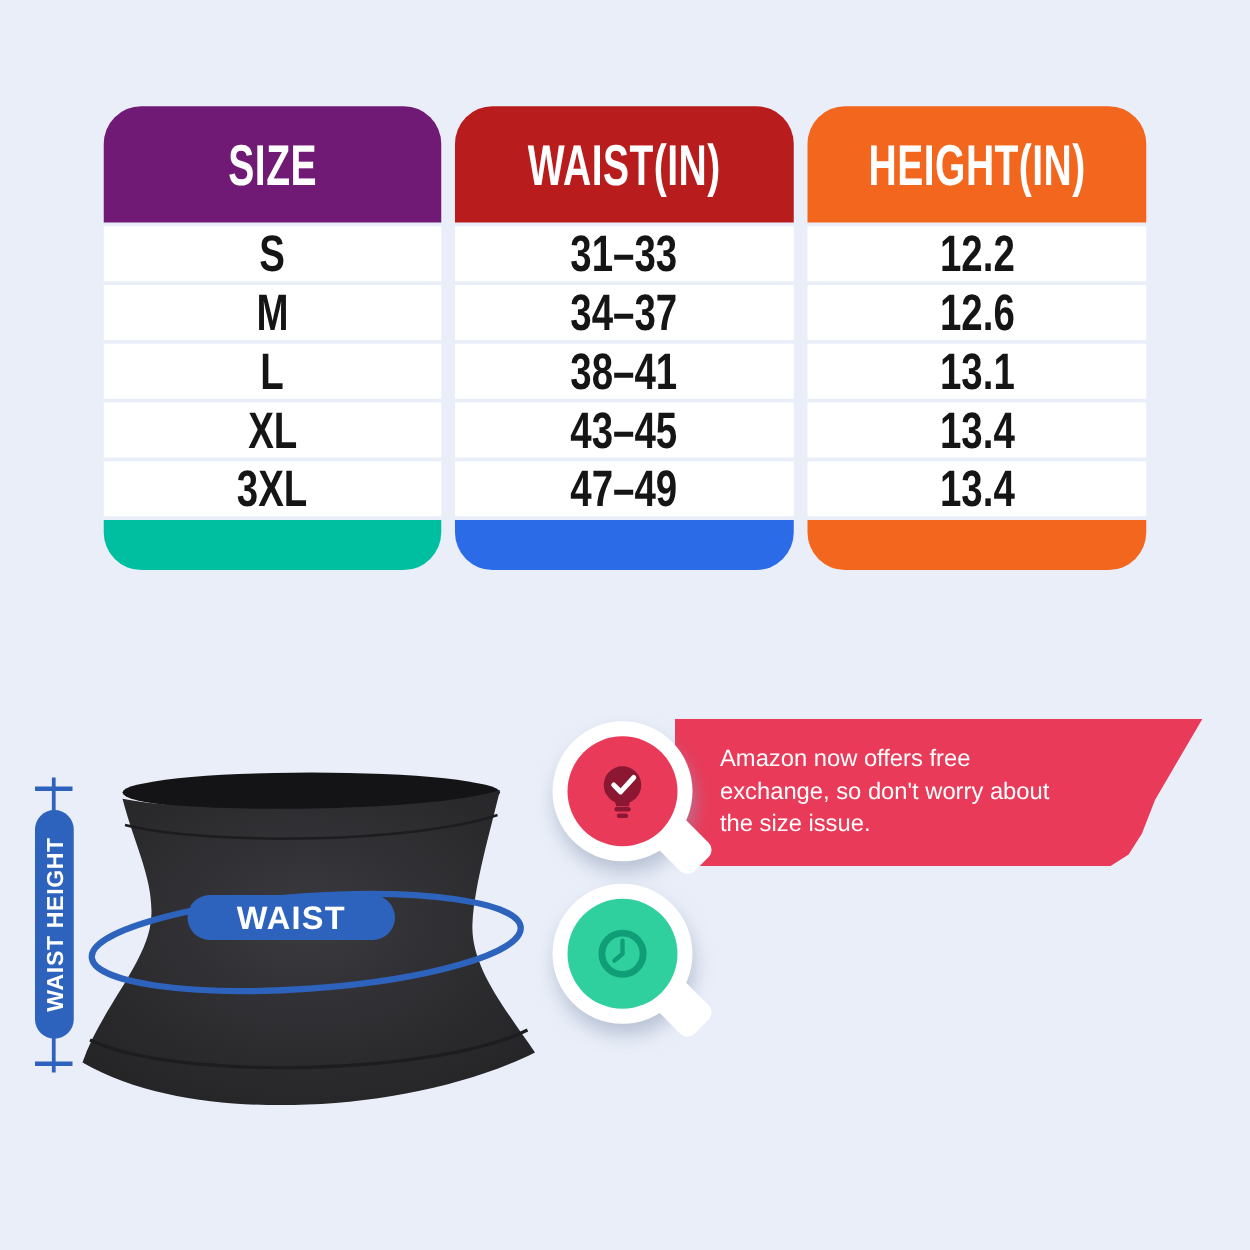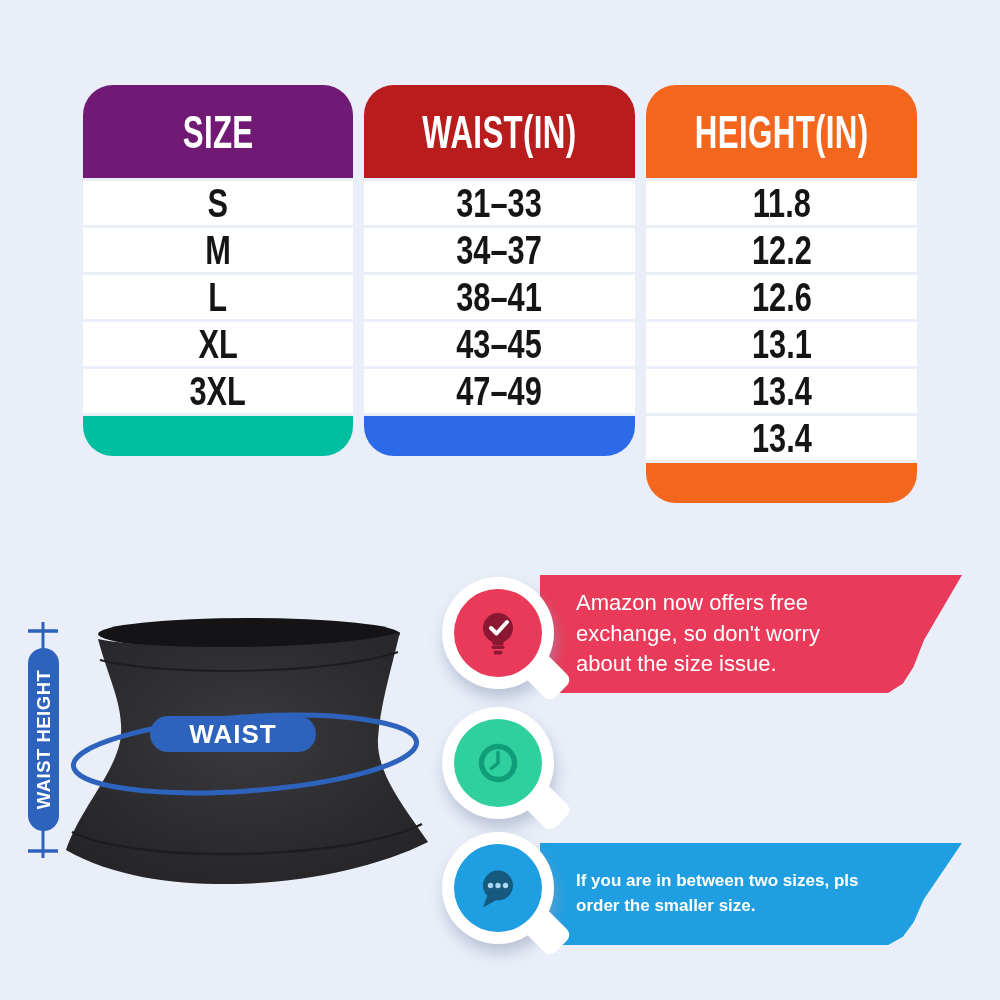--- a/index.html
+++ b/index.html
@@ -29,21 +29,21 @@
   
   .callout{position:absolute;left:442px;width:548px;}
   .callout-1{top:575px;height:118px;}
   .callout-2{top:722px;height:116px;}
   .callout-3{top:843px;height:102px;}
   .banner{position:absolute;left:98px;right:28px;top:0;bottom:0;z-index:1;
           background:var(--banner);
           clip-path:polygon(0 0,100% 0,91% 55%,88.5% 78%,86% 92%,82.5% 100%,0 100%);
           display:flex;align-items:center;
           padding:0 98px 0 36px;box-sizing:border-box;}
-  .banner-text{color:#ffffff;font-size:22px;line-height:1.38;}
+  .banner-text{color:#ffffff;font-size:19px;line-height:1.38;}
   .callout-3 .banner-text{font-weight:700;font-size:17px;line-height:1.45;}
   .badge{position:absolute;left:0;width:112px;height:112px;background:#ffffff;border-radius:50%;
          z-index:2;box-shadow:2px 9px 14px rgba(148,160,186,0.55);}
   .badge::after{content:'';position:absolute;width:32px;height:46px;background:#ffffff;
          right:-7px;bottom:-9px;transform:rotate(-45deg);border-radius:8px;}
   .callout-1 .badge{top:2px;}
   .callout-2 .badge{top:-15px;}
   .callout-3 .badge{top:-11px;}
   .badge-inner{position:absolute;inset:12px;border-radius:50%;background:var(--banner);
          display:flex;align-items:center;justify-content:center;z-index:3;}
@@ -96,23 +96,20 @@
           <span class="cond ctext">43–45</span>
         </div>
         <div class="cell">
           <span class="cond ctext">47–49</span>
         </div>
         <div class="foot" style="background: rgb(44, 107, 231);"></div>
       </div>
       <div class="col">
         <div class="hdr" style="background: rgb(243, 102, 30);">
           <span class="cond htext">HEIGHT(IN)</span>
-        </div>
-        <div class="cell">
-          <span class="cond ctext">11.8</span>
         </div>
         <div class="cell">
           <span class="cond ctext">12.2</span>
         </div>
         <div class="cell">
           <span class="cond ctext">12.6</span>
         </div>
         <div class="cell">
           <span class="cond ctext">13.1</span>
         </div>
@@ -187,30 +184,14 @@
     <div class="badge">
       <div class="badge-inner">
         <svg width="56" height="56" viewBox="0 0 56 56">
           <circle class="glyph-stroke" cx="28" cy="28" r="16.5" stroke-width="5.5"></circle>
           <path class="glyph-stroke" d="M28 28 V17.5 M28 28 L21.5 33.5" stroke-width="3.5" stroke-linecap="round"></path>
         </svg>
       </div>
     </div>
   </div>
 
-  <div class="callout callout-3" style="--banner: #1f9fe2; --glyph: #165a80; --accent: #a8d9f0;">
-    <div class="banner">
-      <div class="banner-text">If you are in between two sizes, pls order the smaller size.</div>
-    </div>
-    <div class="badge">
-      <div class="badge-inner">
-        <svg width="56" height="56" viewBox="0 0 56 56">
-          <circle class="glyph" cx="28" cy="25.5" r="15"></circle>
-          <path class="glyph" d="M17,36 L13,47.5 L27.5,39.5 Z"></path>
-          <circle class="accent" cx="20.5" cy="25.5" r="2.7"></circle>
-          <circle class="accent" cx="28" cy="25.5" r="2.7"></circle>
-          <circle class="accent" cx="35.5" cy="25.5" r="2.7"></circle>
-        </svg>
-      </div>
-    </div>
-  </div>
 
 </div>
 
 </body></html>

